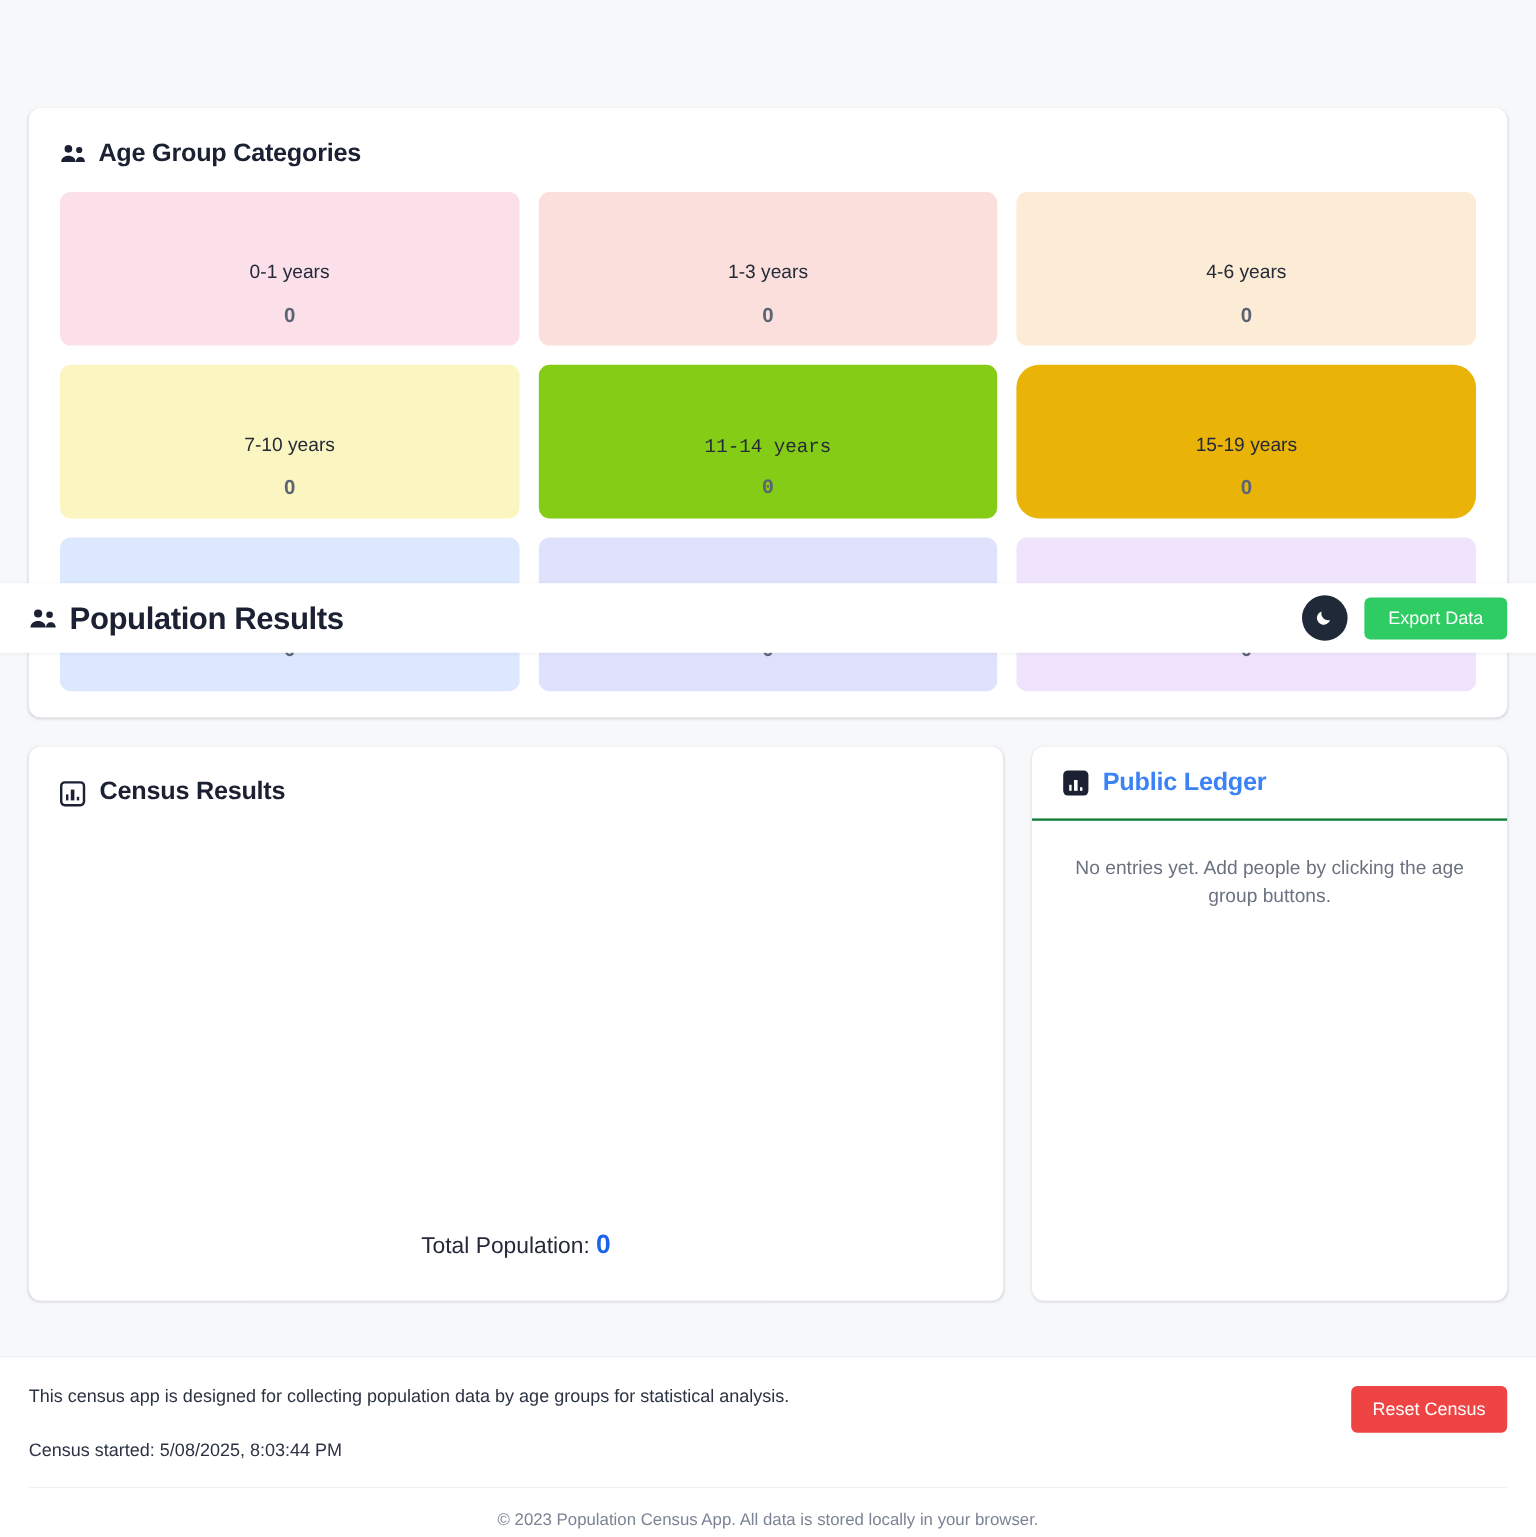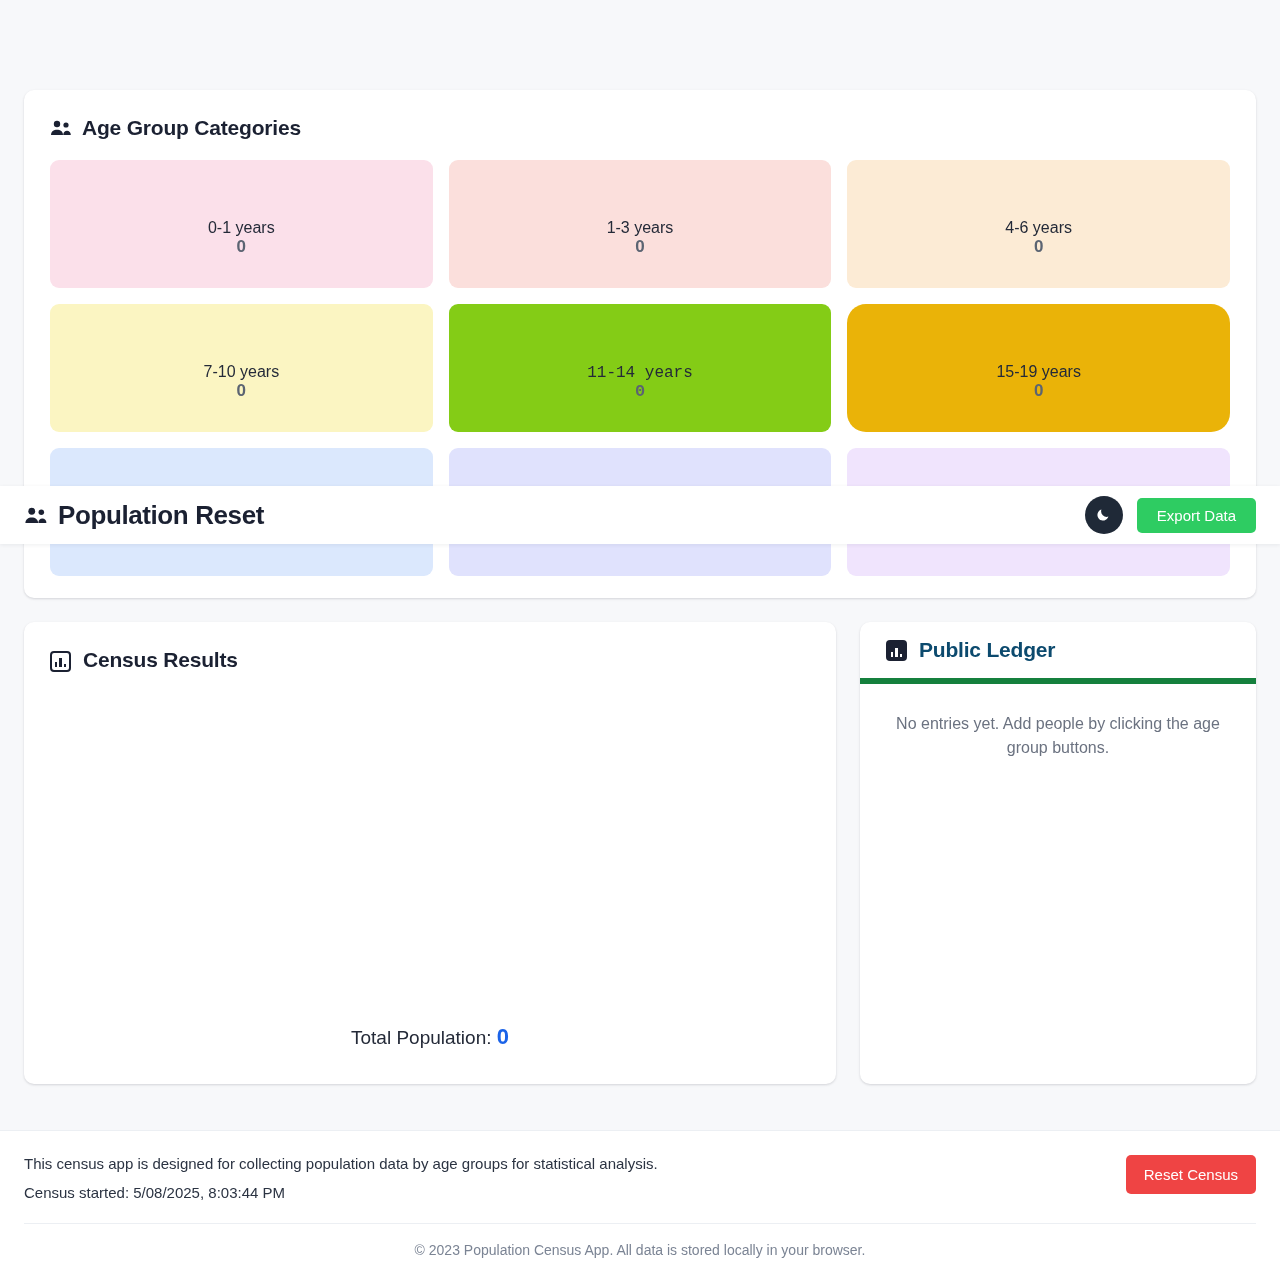--- a/index.html
+++ b/index.html
@@ -40,21 +40,21 @@
     grid-template-columns: repeat(3, 1fr);
     gap: 16px;
   }
   .age-card {
     height: 128px;
     border-radius: 9px;
     display: flex;
     flex-direction: column;
     align-items: center;
     justify-content: center;
-    gap: 0;
+    gap: 16px;
     cursor: pointer;
     user-select: none;
   }
   .age-emoji {
     font-size: 25px;
     line-height: 26px;
     color: #2b3040;
     height: 28px;
     display: flex; align-items: center; justify-content: center;
   }
@@ -131,22 +131,22 @@
     width: 396px; height: 462px;
     background: #ffffff;
     border-radius: 10px;
     box-shadow: 0 1px 3px rgba(16,24,40,.10), 0 1px 2px rgba(16,24,40,.06);
     overflow: hidden;
   }
   .ledger-head {
     height: 62px;
     display: flex; align-items: center; gap: 12px;
     padding: 0 26px;
-    border-bottom: 6px solid #15803d;
-    font-size: 21px; font-weight: bold; color: #0c4a6e;
+    border-bottom: 2px solid #15803d;
+    font-size: 21px; font-weight: bold; color: #3b82f6;
     letter-spacing: -0.2px;
   }
   .ledger-body { padding: 28px 30px; }
   .ledger-empty {
     text-align: center;
     color: #6b7280;
     font-size: 16px;
     line-height: 24px;
   }
 
@@ -174,21 +174,21 @@
     width: 1280px; height: 151px;
     background: #ffffff;
     border-top: 1px solid #eceff3;
     padding: 24px;
   }
   .footer-top {
     display: flex; align-items: flex-start;
     padding: 0 0 22px 0;
     border-bottom: 1px solid #eceff3;
   }
-  .footer-texts { display: flex; flex-direction: column; gap: 12px; }
+  .footer-texts { display: flex; flex-direction: column; gap: 28px; }
   .footer-desc { font-size: 15px; color: #2b3342; }
   .footer-started { font-size: 15px; color: #2b3342; }
   .btn-reset {
     margin-left: auto;
     background: #ef4444;
     color: #ffffff;
     border: none;
     border-radius: 5px;
     font-size: 15px;
     padding: 11px 18px;
@@ -271,21 +271,21 @@
   <div class="app-header">
     <div class="app-title">
       <span class="icon-users">
         <svg width="24" height="17" viewBox="0 0 22 16" fill="#1b2132" xmlns="http://www.w3.org/2000/svg">
           <circle cx="7" cy="4" r="3.2"></circle>
           <circle cx="16" cy="5" r="2.6"></circle>
           <path d="M1 15c0-3.3 2.7-5.2 6-5.2s6 1.9 6 5.2z"></path>
           <path d="M13.2 15c0-2.6 1.6-4.2 3.8-4.2 2.2 0 3.8 1.6 3.8 4.2z"></path>
         </svg>
       </span>
-      <span>Population Reset</span>
+      <span>Population Results</span>
     </div>
     <div class="header-right">
       <button class="theme-toggle">
         <span>
           <svg width="18" height="18" viewBox="0 0 18 18" xmlns="http://www.w3.org/2000/svg">
             <path d="M13.4 11.6A5.6 5.6 0 0 1 6.4 4.6a5.6 5.6 0 1 0 7 7z" fill="#ffffff"></path>
           </svg>
         </span>
       </button>
       <button class="btn-export">Export Data</button>

